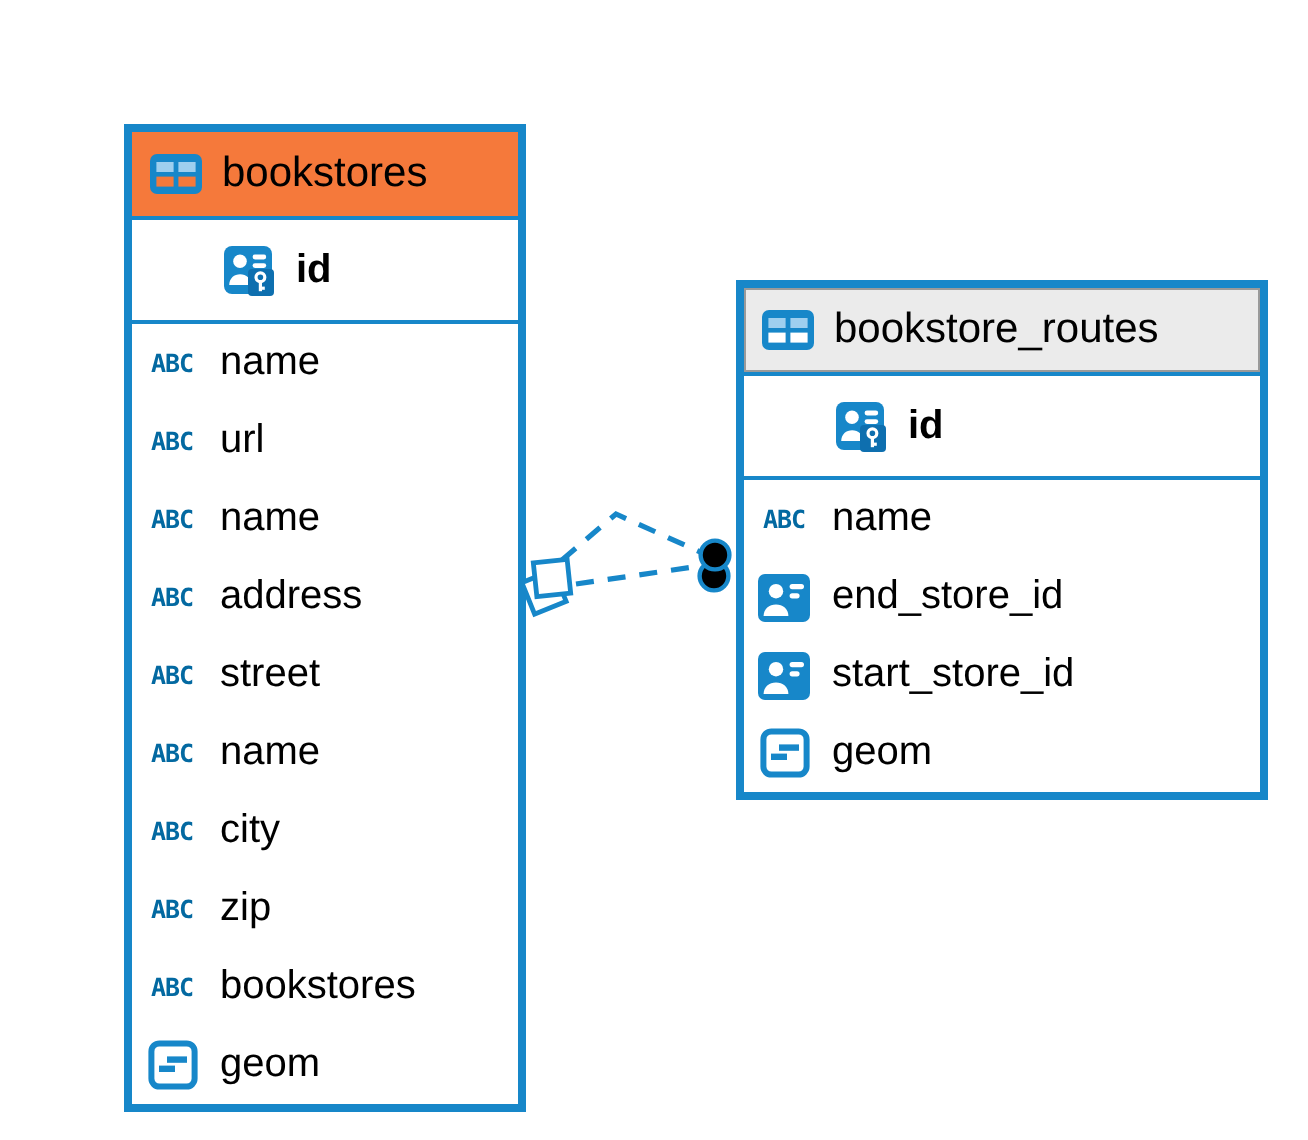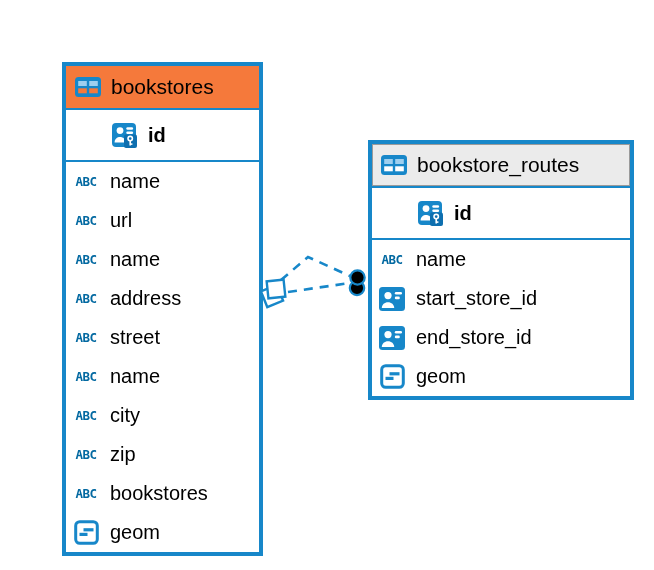--- a/index.html
+++ b/index.html
@@ -163,33 +163,33 @@
     <div class="row">
       <span class="icn">
         <svg width="26" height="24" viewBox="0 0 26 24">
           <rect width="26" height="24" rx="3.5" fill="var(--accent)"></rect>
           <circle cx="9" cy="8.6" r="3.6" fill="#fff"></circle>
           <path d="M2.8 21c0-3.6 2.8-5.8 6.2-5.8s6.2 2.2 6.2 5.8Z" fill="#fff"></path>
           <rect x="15.8" y="5" width="7.2" height="2.6" rx="1.3" fill="#fff"></rect>
           <rect x="15.8" y="9.6" width="5" height="2.6" rx="1.3" fill="#fff"></rect>
         </svg>
       </span>
-      <span class="lbl">start_store_id</span>
+      <span class="lbl">end_store_id</span>
     </div>
     <div class="row">
       <span class="icn">
         <svg width="26" height="24" viewBox="0 0 26 24">
           <rect width="26" height="24" rx="3.5" fill="var(--accent)"></rect>
           <circle cx="9" cy="8.6" r="3.6" fill="#fff"></circle>
           <path d="M2.8 21c0-3.6 2.8-5.8 6.2-5.8s6.2 2.2 6.2 5.8Z" fill="#fff"></path>
           <rect x="15.8" y="5" width="7.2" height="2.6" rx="1.3" fill="#fff"></rect>
           <rect x="15.8" y="9.6" width="5" height="2.6" rx="1.3" fill="#fff"></rect>
         </svg>
       </span>
-      <span class="lbl">end_store_id</span>
+      <span class="lbl">start_store_id</span>
     </div>
     <div class="row">
       <span class="icn">
         <svg width="25" height="25" viewBox="0 0 25 25">
           <rect x="1.7" y="1.7" width="21.6" height="21.6" rx="4" fill="#fff" stroke="var(--accent)" stroke-width="3"></rect>
           <rect x="9.5" y="8.2" width="10" height="3.2" fill="var(--accent)"></rect>
           <rect x="5.5" y="12.8" width="8" height="3.2" fill="var(--accent)"></rect>
         </svg>
       </span>
       <span class="lbl">geom</span>

